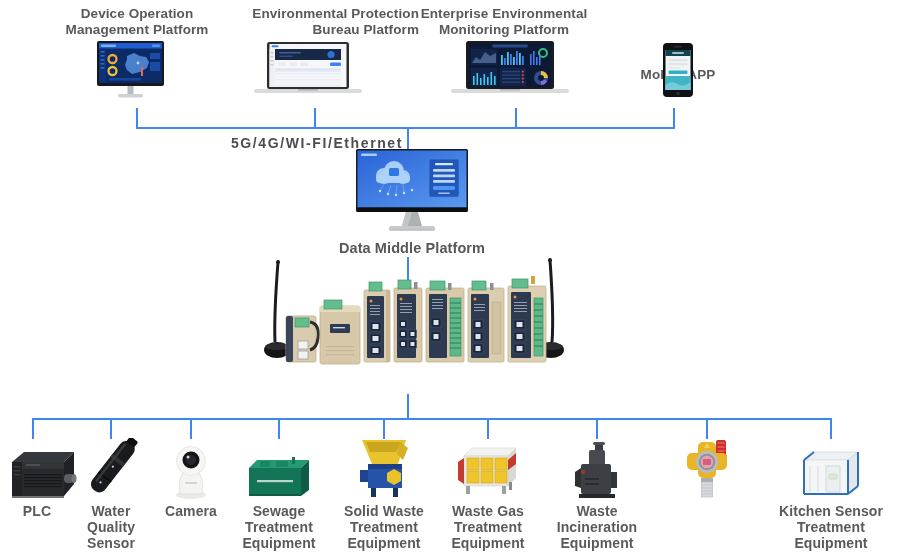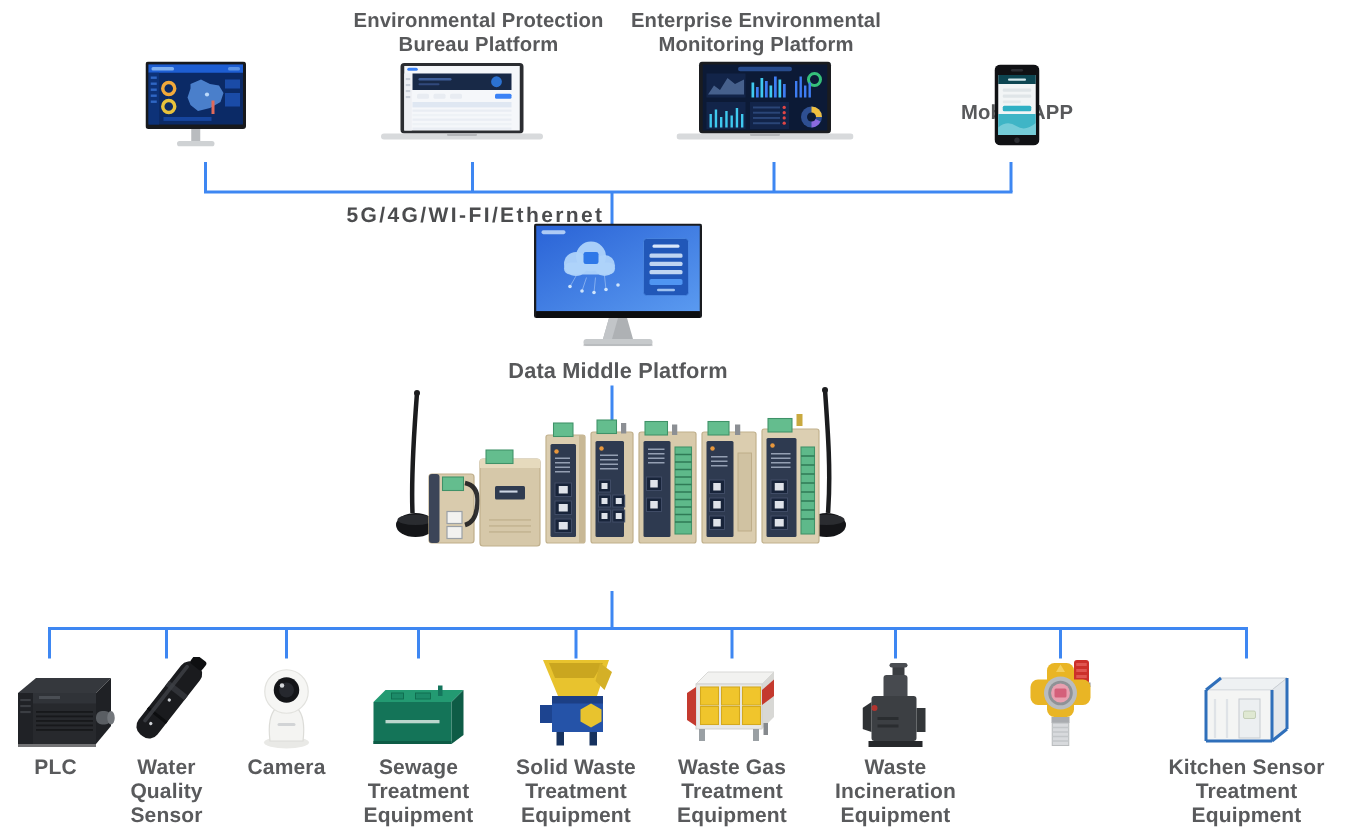--- a/index.html
+++ b/index.html
@@ -18,21 +18,23 @@
   .bitem{position:absolute;width:110px;height:126px;}
   .bicon{position:absolute;left:0;top:0;width:110px;height:62px;display:flex;
          align-items:flex-end;justify-content:center;}
   .bitem .lbl-bottom{position:absolute;left:0;top:65px;width:110px;}
 </style>
 </head>
 <body>
 
 <div id="canvas">
 
-  <div class="lbl" style="left:219px;top:6px;width:200px;">Environmental Protection
+  <div class="lbl" style="left:37px;top:6px;width:200px;">Device Operation
+Management Platform</div>
+  <div class="lbl" style="left:219px;top:6px;width:200px;text-align:right;">Environmental Protection
 Bureau Platform</div>
   <div class="lbl" style="left:404px;top:6px;width:200px;">Enterprise Environmental
 Monitoring Platform</div>
   <div class="lbl" style="left:578px;top:22px;width:200px;margin-top:45px;">Mobile APP</div>
 
   <div class="dev" style="left:97px;top:41px;">
     <svg width="67" height="60" viewBox="0 0 67 60">
       <rect x="0" y="0" width="67" height="45" rx="2" fill="#17191d"></rect>
       <rect x="2" y="2" width="63" height="40" fill="#0b2a66"></rect>
       <rect x="2" y="2" width="63" height="5.5" fill="#1e5ed2"></rect>

